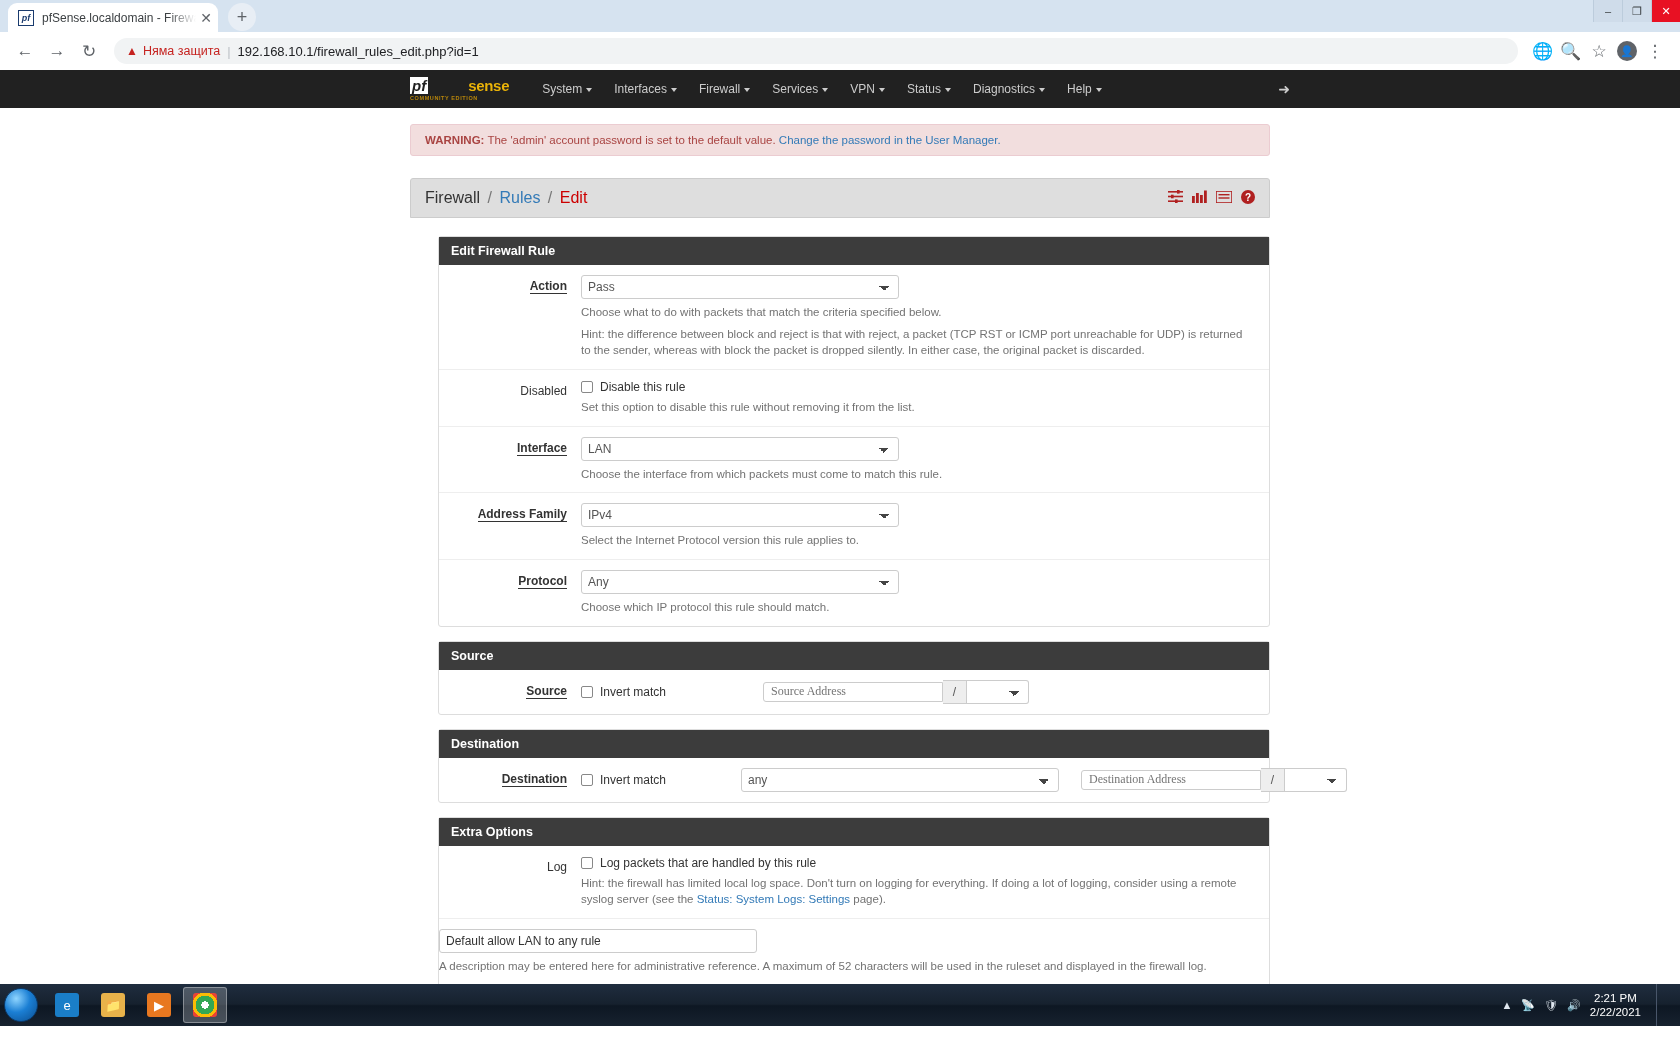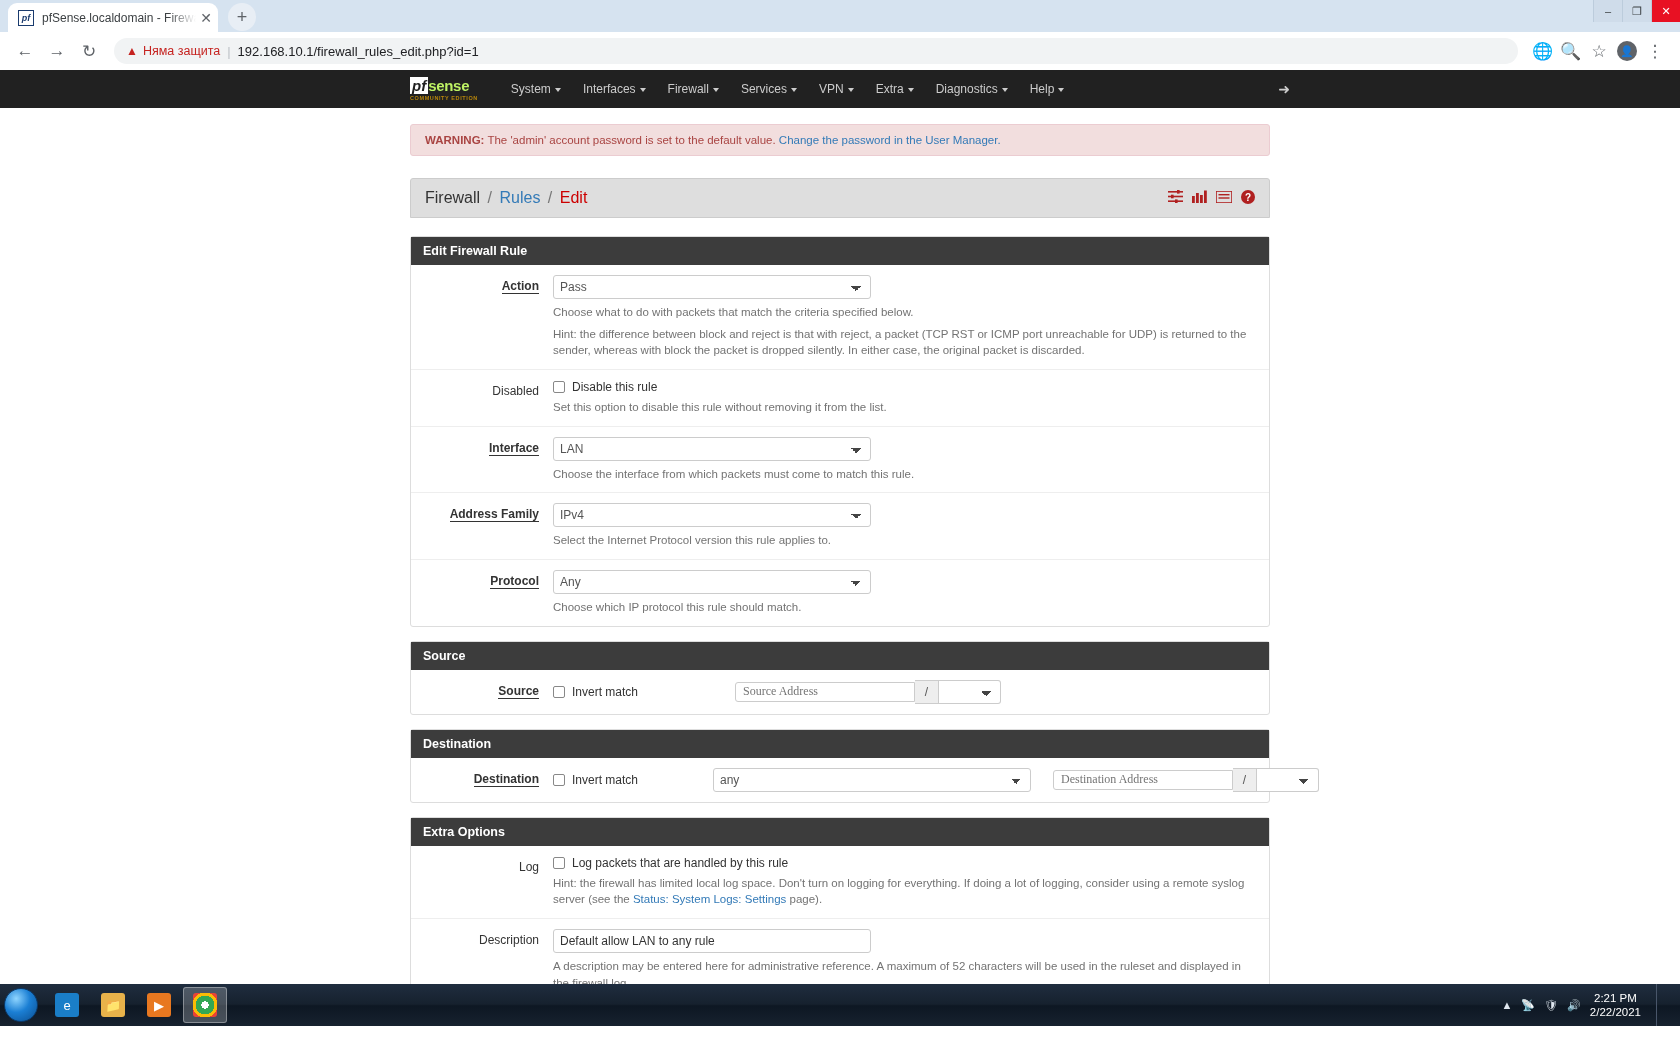--- a/index.html
+++ b/index.html
@@ -36,42 +36,42 @@
   .avatar-ico { width:20px; height:20px; border-radius:50%; background:#5f6368; color:#fff; display:flex;
                 align-items:center; justify-content:center; font-size:11px;}
 
   
   .page { height: 956px; background: #fff; overflow: hidden; position: relative; }
   .navbar { background: #212121; height: 38px; display: flex; align-items: center; padding: 0 20px; }
   .nav-inner { width: 860px; margin: 0 auto; display: flex; align-items: center; position: relative; }
   .logo { display:flex; flex-direction:column; align-items:flex-start; margin-right: 22px; }
   .logo-main { display:flex; align-items:baseline; }
   .logo-pf { background:#fff; color:#212121; font-weight:bold; font-style:italic; font-size:15px; padding:0 2px; line-height: 17px;}
-  .logo-sense { color:#bef264; font-weight:bold; font-size:15px; letter-spacing:-0.3px;}
+  .logo-sense { color:#eab308; font-weight:bold; font-size:15px; letter-spacing:-0.3px;margin-left:40px;}
   .logo-sub { color:#b8860b; font-size:5.5px; font-weight:bold; letter-spacing:0.6px; margin-top:1px;}
   .nav-item { color:#ccc; font-size:12px; padding: 0 11px; white-space:nowrap; }
   .caret { display:inline-block; border-left:3.5px solid transparent; border-right:3.5px solid transparent;
            border-top:4px solid #ccc; margin-left:4px; vertical-align:middle; }
   .logout-ico { position:absolute; right:-20px; color:#ccc; font-size:14px; }
 
   .content { width: 860px; margin: 0 auto; padding-top: 16px; }
   .alert { background:#f2dede; border:1px solid #ebccd1; border-radius:3px; color:#a94442; font-size:11.5px;
            padding: 9px 14px; margin-bottom: 22px;}
   .alert b { font-weight:bold; }
   .alert a { color:#337ab7; text-decoration:none; }
 
   .breadcrumb-bar { background:#dedede; border:1px solid #ccc; border-radius:3px 3px 0 0; padding: 10px 14px;
                     display:flex; align-items:center; justify-content:space-between; margin-bottom: 18px; }
   .crumbs { font-size:16px; color:#333; }
   .crumbs a { color:#337ab7; text-decoration:none; }
   .crumbs .sep { color:#777; margin: 0 3px; }
   .crumbs .cur { color:#c00; }
   .crumb-icons { display:flex; align-items:center; gap:9px; color:#c00; font-size:13px;}
 
-  .panel { border:1px solid #ddd; border-radius:3px; margin-bottom: 14px; background:#fff; }
+  .panel { border:1px solid #ddd; border-radius:3px; margin-bottom: 14px; background:#fff;margin-left:28px; }
   .panel-head { background:#3c3c3c; color:#fff; font-size:12.5px; font-weight:bold; padding: 7px 12px; }
   .form-row { display:flex; padding: 10px 0; border-bottom:1px solid #eee; }
   .form-row:last-child { border-bottom:none; }
   .form-label { width: 142px; text-align:right; padding-right: 14px; font-size:12px; color:#333; padding-top: 4px; flex:0 0 auto;}
   .form-label.req { font-weight:bold; }
   .form-label.req span { border-bottom:1px solid #333; }
   .form-ctl { flex:1; padding-right: 14px; }
   select.inp, input.inp { font-family:"Liberation Sans", sans-serif; font-size:12px; color:#555;
       border:1px solid #ccc; border-radius:3px; height:24px; padding: 0 6px; background:#fff; }
   select.inp { width: 318px; -webkit-appearance:none; appearance:none;
@@ -172,21 +172,21 @@
           <span class="logo-pf">pf</span>
           <span class="logo-sense">sense</span>
         </div>
         <div class="logo-sub">COMMUNITY EDITION</div>
       </div>
       <div class="nav-item"><span>System</span><i class="caret"></i></div>
       <div class="nav-item"><span>Interfaces</span><i class="caret"></i></div>
       <div class="nav-item"><span>Firewall</span><i class="caret"></i></div>
       <div class="nav-item"><span>Services</span><i class="caret"></i></div>
       <div class="nav-item"><span>VPN</span><i class="caret"></i></div>
-      <div class="nav-item"><span>Extra</span><i class="caret"></i></div>
+      <div class="nav-item"><span>Status</span><i class="caret"></i></div>
       <div class="nav-item"><span>Diagnostics</span><i class="caret"></i></div>
       <div class="nav-item"><span>Help</span><i class="caret"></i></div>
       <div class="logout-ico">➜</div>
     </div>
   </div>
 
   <div class="content">
 
     <div class="alert">
       <b>WARNING:</b><span> The 'admin' account password is set to the default value. </span><a href="#">Change the password in the User Manager.</a>
@@ -340,21 +340,20 @@
         <div class="form-ctl">
           <div class="check-line">
             <span class="cbox"></span>
             <span>Log packets that are handled by this rule</span>
           </div>
           <div class="help"><span>Hint: the firewall has limited local log space. Don't turn on logging for everything. If doing a lot of logging, consider using a remote syslog server (see the </span><a href="#">Status: System Logs: Settings</a><span> page).</span></div>
         </div>
       </div>
 
       <div class="form-row">
-        <div class="form-label">Description</div>
         <div class="form-ctl">
           <input class="inp" style="color: rgb(51, 51, 51);" value="Default allow LAN to any rule">
           <div class="help">A description may be entered here for administrative reference. A maximum of 52 characters will be used in the ruleset and displayed in the firewall log.</div>
         </div>
       </div>
 
       <div class="form-row">
         <div class="form-label">Advanced Options</div>
         <div class="form-ctl">
           <button class="btn btn-info">

